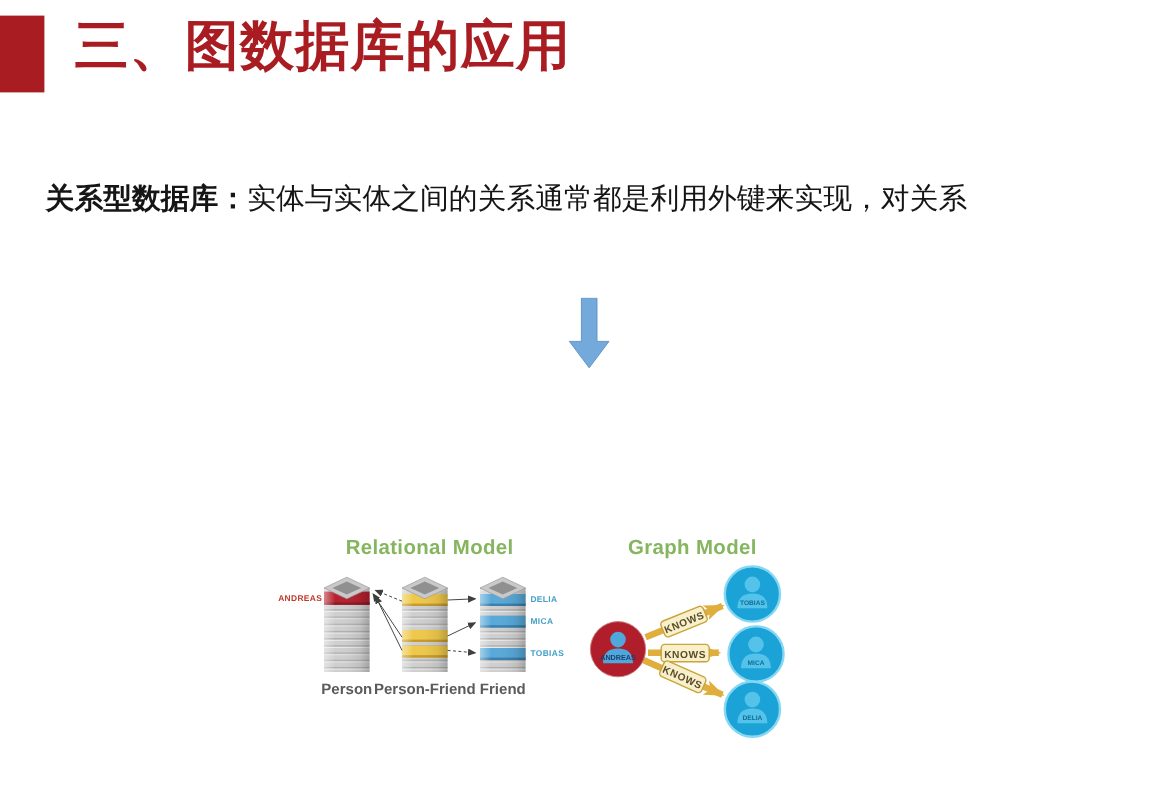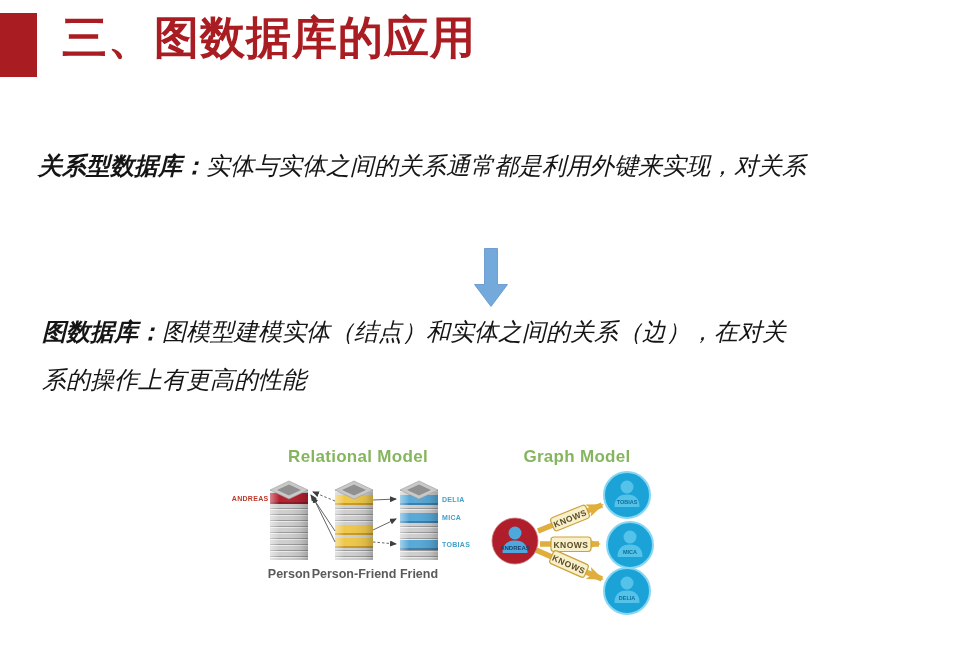--- a/index.html
+++ b/index.html
@@ -6,21 +6,21 @@
   .slide{
     position:relative;width:960px;height:666px;background:#ffffff;overflow:hidden;
     font-family:"Liberation Sans","DejaVu Sans",sans-serif;
   }
   .red-square{position:absolute;left:0;top:13px;width:37px;height:64px;background:#A91D22;}
   .page-title{
     position:absolute;left:62px;top:8px;font-size:45px;font-weight:900;
     color:#A91D22;letter-spacing:1px;white-space:nowrap;
     font-family:"DejaVu Sans","Liberation Sans",sans-serif;
   }
-  .para{position:absolute;font-size:24px;line-height:48px;color:#151515;white-space:nowrap;font-style:italic;}
+  .para{position:absolute;font-size:24px;line-height:48px;color:#151515;white-space:nowrap;}
   .para .lbl{font-weight:700;}
   #para-relational{left:38px;top:142px;}
   #para-graph{left:42px;top:308px;}
   .down-arrow{position:absolute;left:473px;top:248px;width:36px;height:60px;}
   .figure{position:absolute;left:225px;top:438px;width:445px;height:200px;}
   .fig-title{font-size:17px;font-weight:700;fill:#86B55F;letter-spacing:.3px;}
   .tbl-label{font-size:12.5px;font-weight:600;fill:#5a5a5a;}
   .row-label-red{font-size:7px;font-weight:700;fill:#C0392B;letter-spacing:.3px;}
   .row-label-teal{font-size:7px;font-weight:600;fill:#44A0C8;letter-spacing:.3px;}
   .rel-arrow{stroke:#3f3f3f;stroke-width:.8;fill:none;}
@@ -40,24 +40,20 @@
   <div class="page-title">三、图数据库的应用</div>
 
   <div class="para" id="para-relational">
     <span class="lbl">关系型数据库：</span><span>实体与实体之间的关系通常都是利用外键来实现，对关系</span><br>
   </div>
 
   <svg class="down-arrow" viewBox="0 0 36 60">
     <path d="M11.5,0.5 h13 v36 h10 L18,58.5 L1.5,36.5 h10 Z" fill="#74A9DB" stroke="#5E93C8" stroke-width="0.8"></path>
   </svg>
 
-  <div class="para" id="para-graph">
-    <span class="lbl">图数据库：</span><span>图模型建模实体（结点）和实体之间的关系（边），在对关</span><br>
-    <span>系的操作上有更高的性能</span>
-  </div>
 
   <svg class="figure" viewBox="0 0 445 200">
     <defs>
       <pattern id="plates" width="6" height="6" patternUnits="userSpaceOnUse">
         <rect width="6" height="6" fill="#cfcfcf"></rect>
         <rect y="4" width="6" height="1" fill="#9b9b9b"></rect>
         <rect y="5" width="6" height="1" fill="#ebebeb"></rect>
       </pattern>
       <linearGradient id="faceShade" x1="0" y1="0" x2="1" y2="0">
         <stop offset="0" stop-color="#ffffff" stop-opacity="0.45"></stop>

